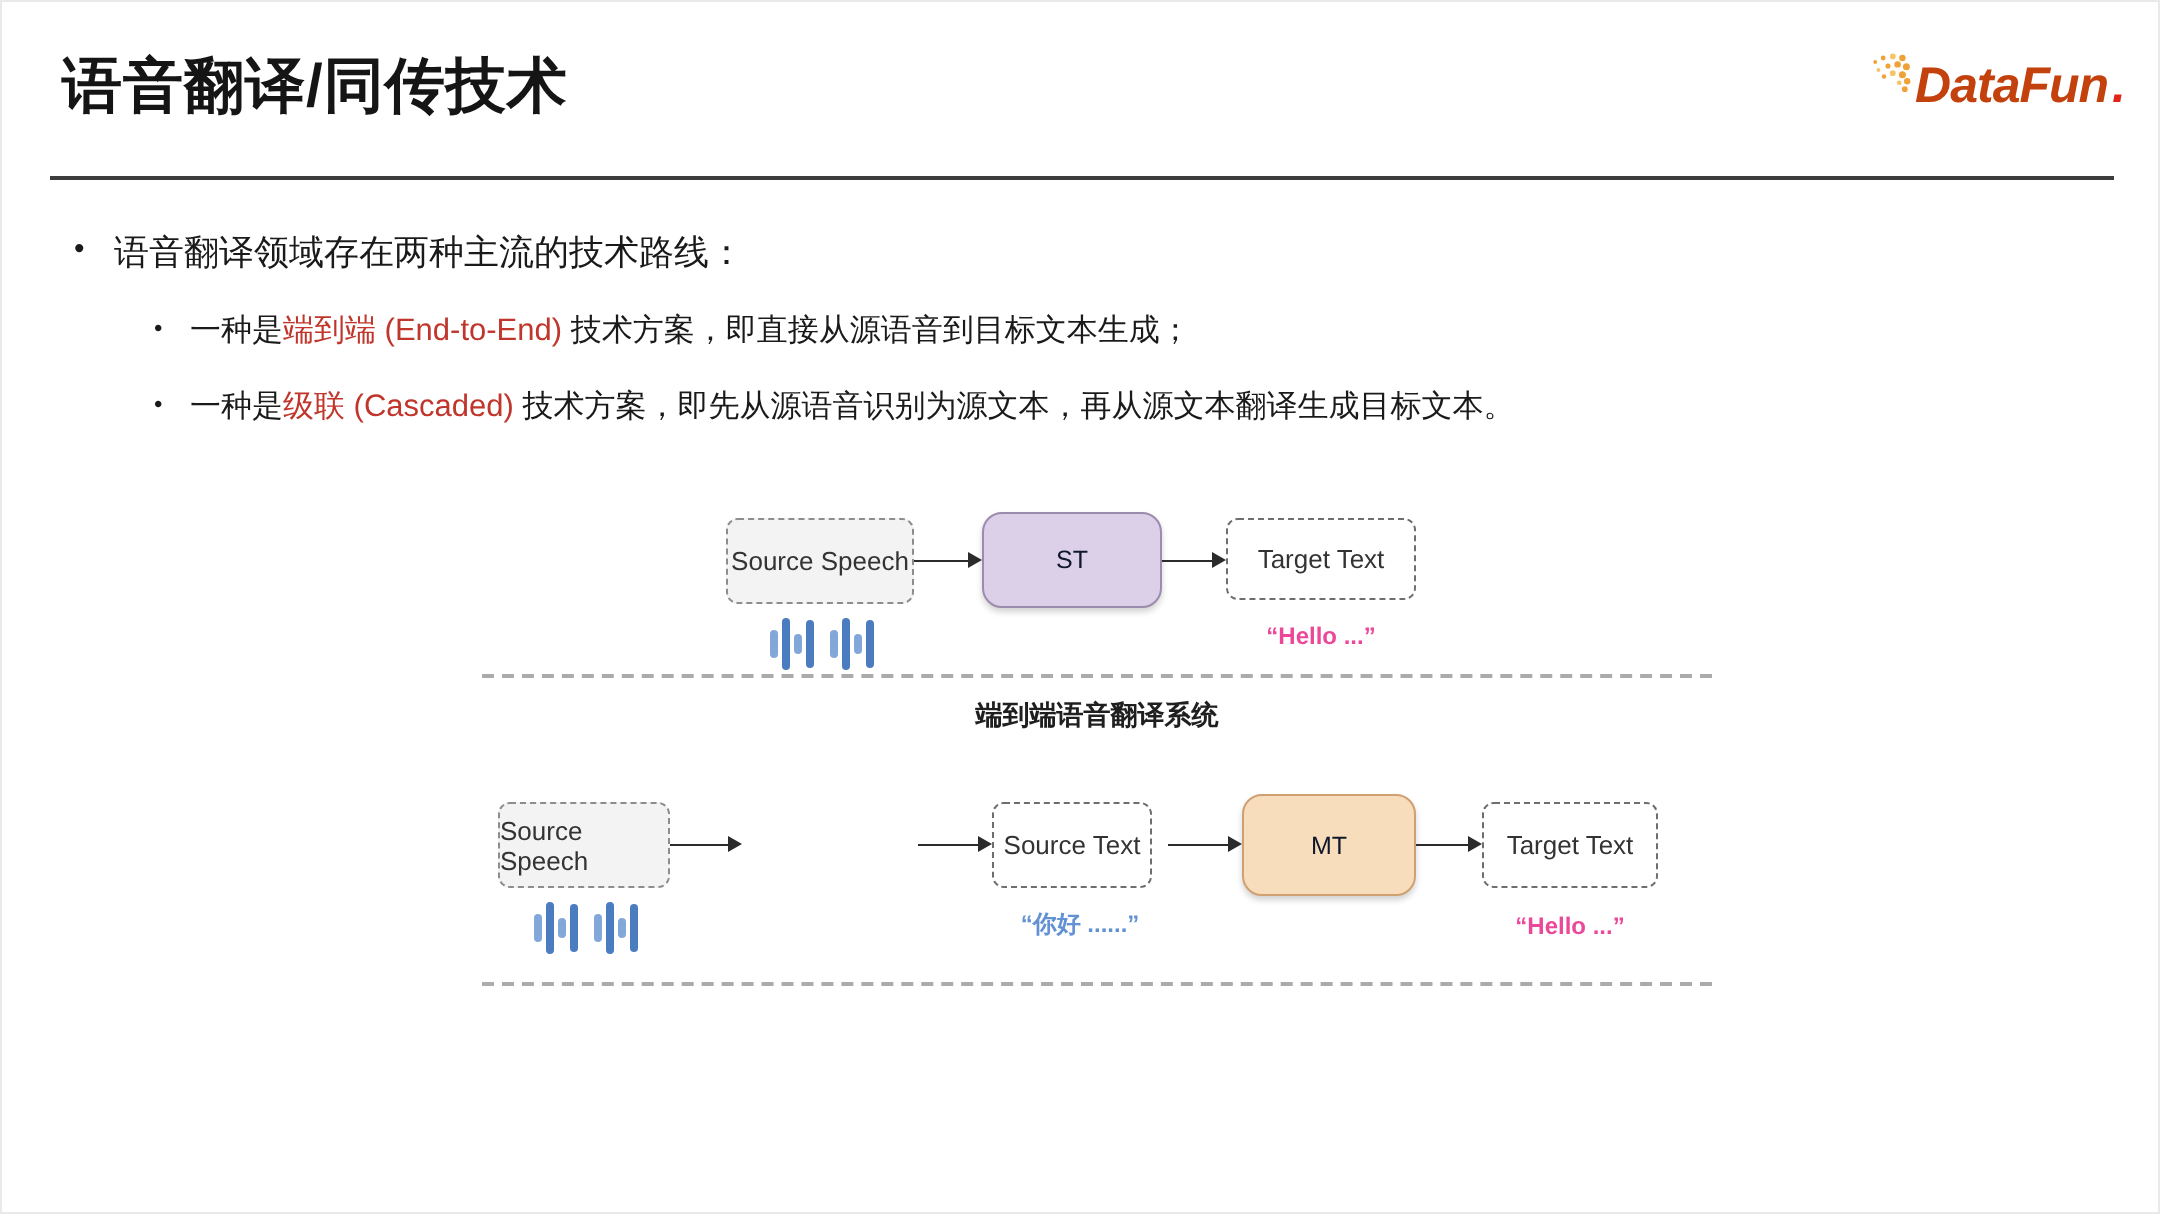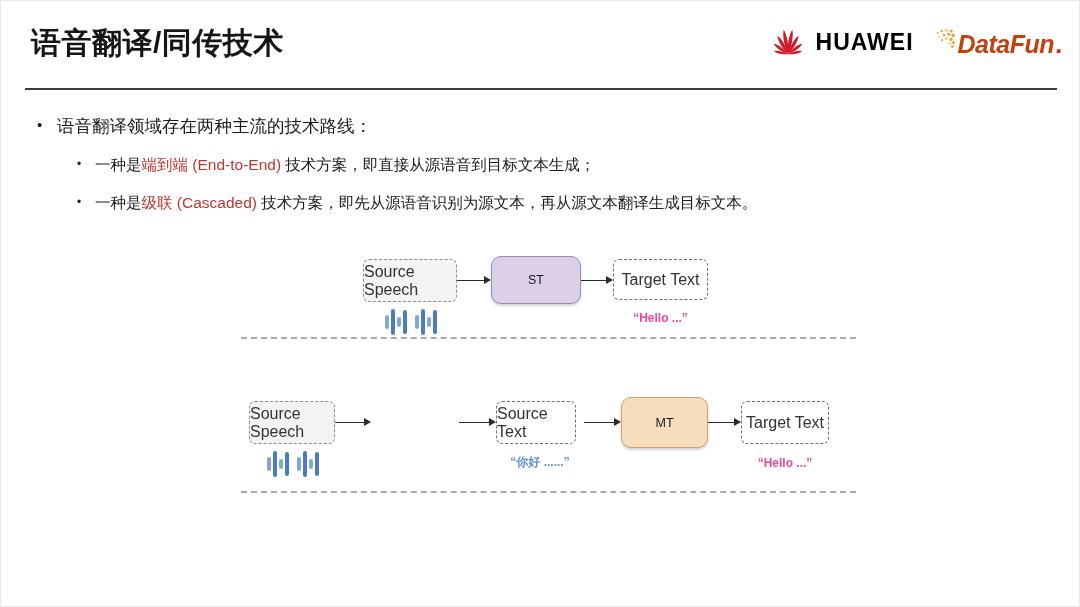--- a/index.html
+++ b/index.html
@@ -21,21 +21,21 @@
   .b1{left:36px;top:113px;font-size:17.5px;}
   .b2{font-size:15.5px;}
   .s1{left:76px;top:154px;}
   .s2{left:76px;top:192px;}
   .dot1{width:20px;font-size:15px;line-height:1.5;}
   .dot2{width:18px;font-size:12px;line-height:1.6;}
   .red{color:#c0362c;}
 
   
   .figure{position:absolute;left:240px;top:250px;width:615px;height:280px;}
-  .node{position:absolute;display:flex;align-items:center;justify-content:center;font-size:16px;color:#333;border-radius:6px;box-sizing:border-box;background:#fff;}
+  .node{position:absolute;display:flex;align-items:center;justify-content:center;font-size:13px;color:#333;border-radius:6px;box-sizing:border-box;background:#fff;}
   .dashedbox{border:1.4px dashed #6e6e6e;}
   .graybox{background:#f3f3f3;border:1.4px dashed #8d8d8d;}
   .solidbox{border-radius:10px;font-size:12.5px;color:#0f172a;box-shadow:0 2px 3px rgba(0,0,0,0.18);}
   .st-box{background:#dccfe8;border:1.4px solid #9b8cad;}
   .asr-box{background:#f7edc4;border:1.4px solid #c2b178;}
   .mt-box{background:#f8ddbc;border:1.4px solid #cfa071;}
 
   .arrow{position:absolute;height:0;border-top:1.7px solid #2b2b2b;}
   .arrow::after{content:"";position:absolute;right:-2px;top:-4.7px;width:0;height:0;border-left:7px solid #2b2b2b;border-top:4px solid transparent;border-bottom:4px solid transparent;}
 
@@ -48,37 +48,20 @@
   .wave{position:absolute;}
 </style>
 </head>
 <body>
 
 <div class="slide">
 
   <div class="page-title">语音翻译/同传技术</div>
 
   <div class="logos">
-    <div class="hw">
-      <span>
-        <svg width="44" height="31" viewBox="0 0 100 70">
-          <g fill="#cf1b2b">
-            <path d="M50,66 C46,54 46,39 50,34 C54,39 54,54 50,66 Z" transform="rotate(-78 50 66)"></path>
-            <path d="M50,66 C45.5,52 45.5,33 50,26 C54.5,33 54.5,52 50,66 Z" transform="rotate(-54 50 66)"></path>
-            <path d="M50,66 C45,50 45,27 50,18 C55,27 55,50 50,66 Z" transform="rotate(-30 50 66)"></path>
-            <path d="M50,66 C44.5,48 44.5,22 50,10 C55.5,22 55.5,48 50,66 Z" transform="rotate(-10 50 66)"></path>
-            <path d="M50,66 C44.5,48 44.5,22 50,10 C55.5,22 55.5,48 50,66 Z" transform="rotate(10 50 66)"></path>
-            <path d="M50,66 C45,50 45,27 50,18 C55,27 55,50 50,66 Z" transform="rotate(30 50 66)"></path>
-            <path d="M50,66 C45.5,52 45.5,33 50,26 C54.5,33 54.5,52 50,66 Z" transform="rotate(54 50 66)"></path>
-            <path d="M50,66 C46,54 46,39 50,34 C54,39 54,54 50,66 Z" transform="rotate(78 50 66)"></path>
-          </g>
-        </svg>
-      </span>
-      <span class="hw-word">HUAWEI</span>
-    </div>
     <div class="df">
       <span>
         <svg width="24" height="28" viewBox="0 0 30 34">
           <g fill="#f0a238">
             <circle cx="7" cy="7" r="1.2"></circle>
               <circle cx="12" cy="4.5" r="1.5"></circle>
             <circle cx="18" cy="3.5" r="1.8" fill="#f6c46a"></circle>
               <circle cx="24" cy="4.5" r="2"></circle>
             <circle cx="9" cy="12" r="1.2" fill="#f6c46a"></circle>
               <circle cx="15" cy="9.5" r="1.6"></circle>
@@ -133,20 +116,21 @@
           <rect x="32" y="8" width="4" height="14" rx="2" fill="#82a8da"></rect>
           <rect x="38" y="2" width="4" height="26" rx="2" fill="#4b7cc0"></rect>
           <rect x="44" y="10" width="4" height="10" rx="2" fill="#82a8da"></rect>
           <rect x="50" y="3" width="4" height="24" rx="2" fill="#4b7cc0"></rect>
         </g>
       </svg>
     </span>
     <div class="sample purple-sample" style="left:372px;top:60px;width:95px;">“Hello ...”</div>
 
     <div class="dash-sep" style="top:86px;"></div>
+    <div class="caption" style="top:98px;">端到端语音翻译系统</div>
 
     <div class="node graybox" style="left:8px;top:150px;width:86px;height:43px;">Source Speech</div>
     <div class="arrow" style="left:94px;top:171px;width:34px;"></div>
     <div class="arrow" style="left:218px;top:171px;width:35px;"></div>
     <div class="node dashedbox" style="left:255px;top:150px;width:80px;height:43px;">Source Text</div>
     <div class="arrow" style="left:343px;top:171px;width:35px;"></div>
     <div class="node solidbox mt-box" style="left:380px;top:146px;width:87px;height:51px;">MT</div>
     <div class="arrow" style="left:467px;top:171px;width:31px;"></div>
     <div class="node dashedbox" style="left:500px;top:150px;width:88px;height:43px;">Target Text</div>
 

